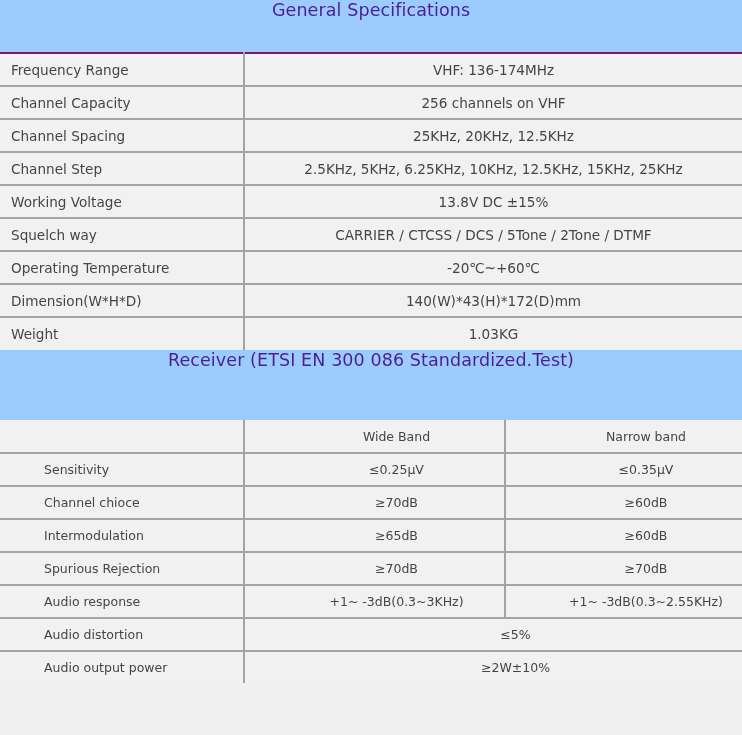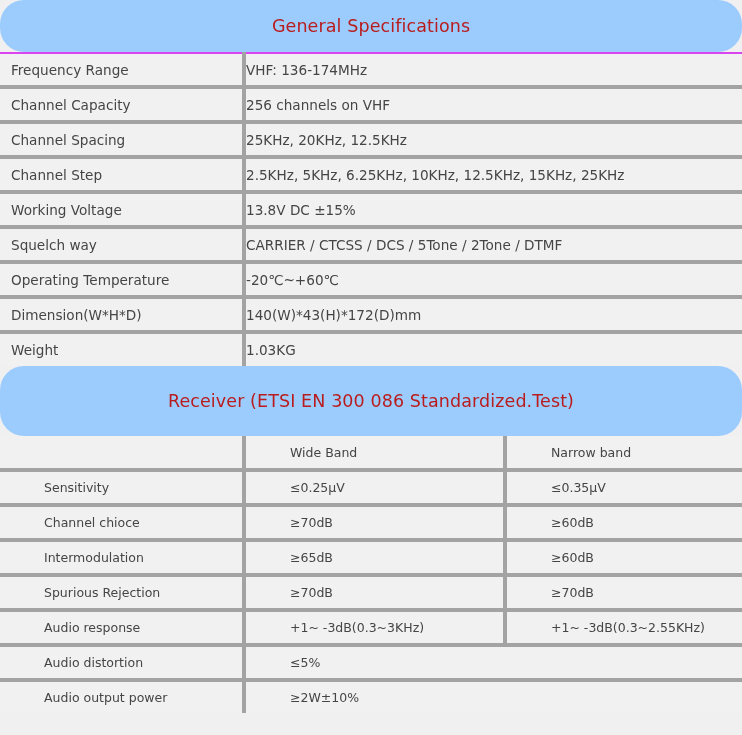--- a/index.html
+++ b/index.html
@@ -1,24 +1,24 @@
 <!DOCTYPE html>
 <html><head>
 <meta charset="utf-8">
 <style>
   html, body { margin:0; padding:0; }
   body { width:742px; height:735px; overflow:hidden; background:#f0f0f0; font-family:"DejaVu Sans", sans-serif; }
-  .hdr { height:52px; background:#9cccfe; color:#b91c1c; font-size:17.5px; display:flex; align-items:center; justify-content:center; letter-spacing:0.1px;border-radius:24px; }
+  .hdr { height:52px; background:#9cccfe; color:#4c1d95; font-size:17.5px; display:flex; justify-content:center; letter-spacing:0.1px; }
   .hdr2 { height:70px; }
   table { border-collapse:collapse; width:742px; table-layout:fixed; }
-  td { height:31px; border:4px solid #a3a3a3; background:#f1f1f1; color:#454545; padding:0; font-size:13.6px; }
-  tr:first-child td { border-top:2px solid #d946ef; }
+  td { height:31px; border:2px solid #a3a3a3; background:#f1f1f1; color:#454545; padding:0; font-size:13.6px; }
+  tr:first-child td { border-top:2px solid #701a75; }
   td:first-child { border-left:none; padding-left:11px; text-align:left; }
   td:last-child { border-right:none; }
-  td.c { }
+  td.c { text-align:center; }
   .t2 td { font-size:12.5px;padding-left:44px; }
   .t1 tr:last-child td { border-bottom:none; height:32px; }
   .t2 tr:first-child td { border-top:none; height:32px; }
   .t2 tr:last-child td { border-bottom:none; }
 </style>
 </head>
 <body>
 
 <div class="hdr">
   <span>General Specifications</span>

